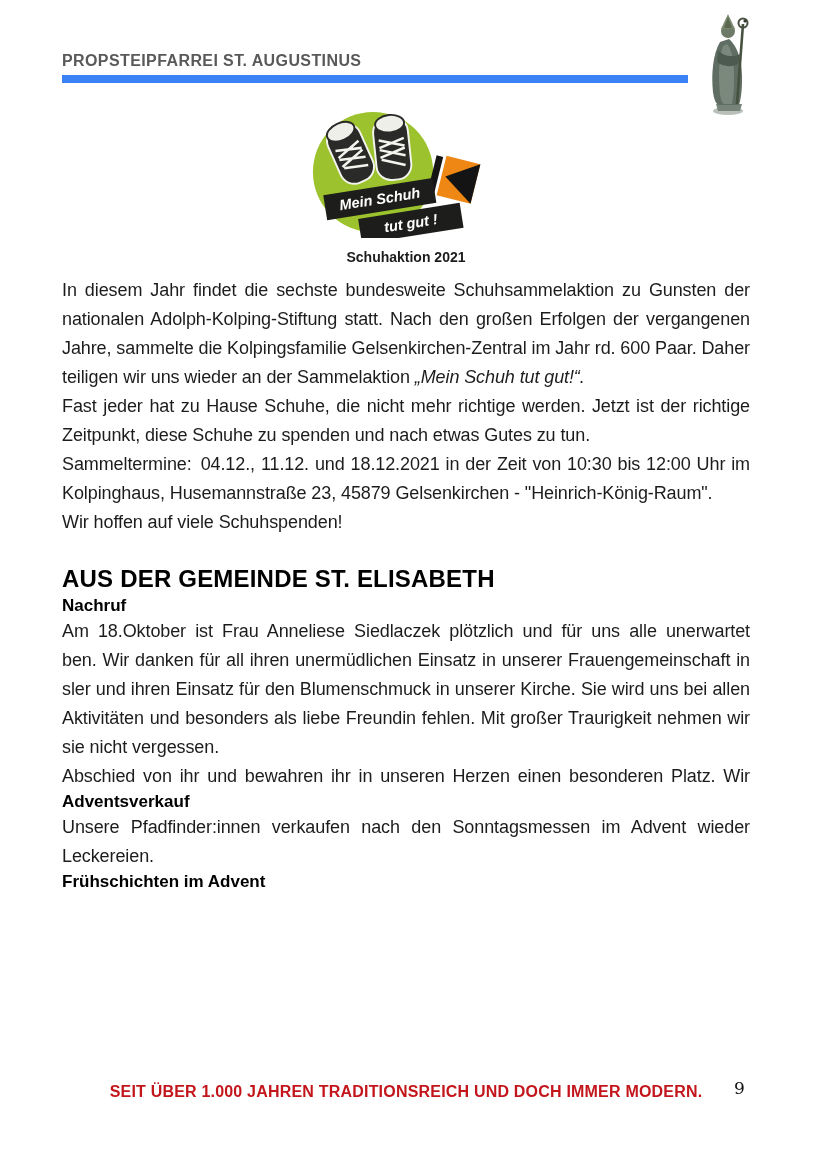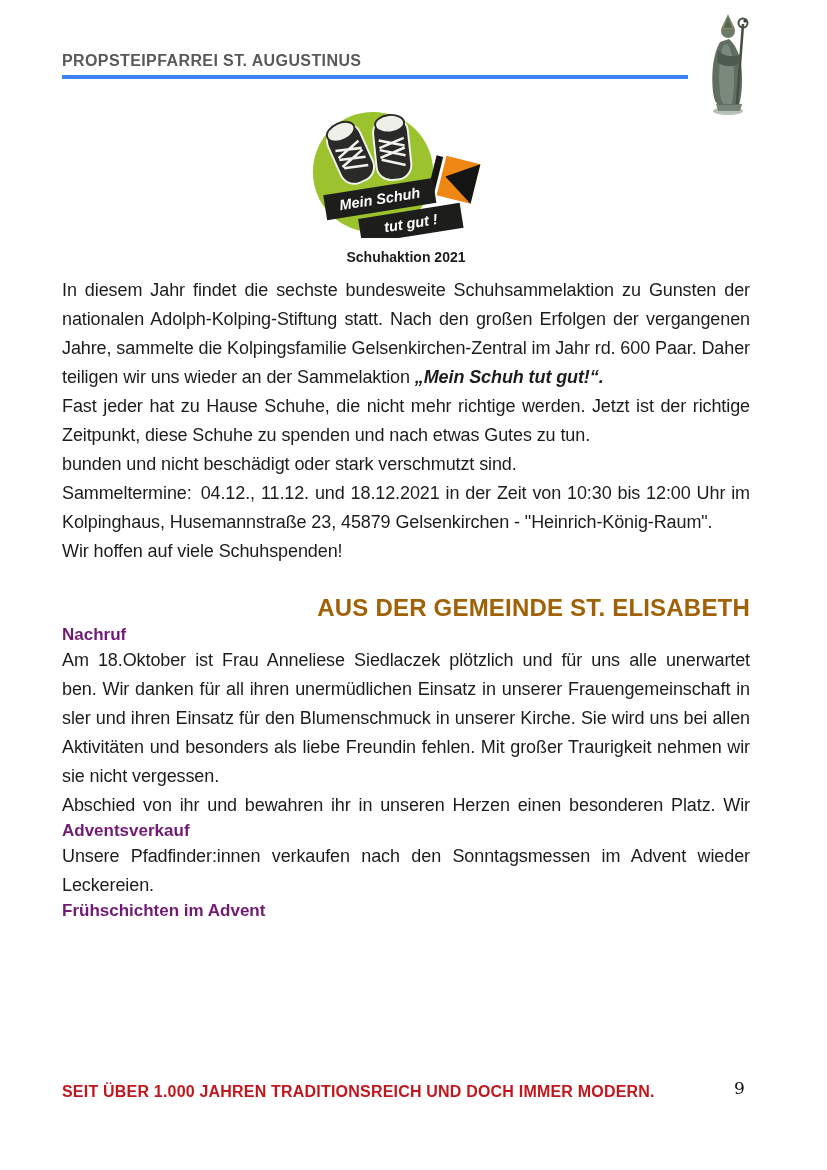--- a/index.html
+++ b/index.html
@@ -3,48 +3,48 @@
 <meta charset="utf-8">
 <style>
   html,body { margin:0; padding:0; background:#ffffff; }
   .page {
     position:relative; width:827px; height:1170px; background:#ffffff;
     font-family:"Liberation Sans", sans-serif; color:#1c1c1c; overflow:hidden;
   }
   
   .header {
     position:absolute; top:52px; left:62px; width:626px;
-    border-bottom:4px solid #3b82f6; padding-bottom:5px;
+    border-bottom:8px solid #3b82f6; padding-bottom:5px;
   }
   .header-title { font-size:16px; font-weight:bold; color:#595959; letter-spacing:.4px; }
   .statue { position:absolute; top:12px; left:698px; }
   
   .content { position:absolute; top:110px; left:62px; width:688px; }
   .logo-row { display:flex; justify-content:center; height:128px; margin-bottom:8px; }
   .doc-title { text-align:center; font-size:14px; font-weight:bold; line-height:22px; margin:0 0 8px 0; }
   .para { margin:0; }
   .line {
     font-size:18px; line-height:29px; height:29px; overflow:hidden;
     text-align:justify; text-align-last:justify; letter-spacing:-0.1px;
   }
   .line.last { text-align:left; text-align-last:left; }
-  .em-bi { font-weight:bold; font-style:italic; }
+  .em-bi { font-weight:normal; font-style:italic; }
   .label-b { font-weight:normal; }
   .gap-rest { padding-left:9px; }
   h1.section {
-    color:#a16207; font-size:24px; font-weight:bold; line-height:32px;
-    margin:26px 0 0 0; letter-spacing:.2px;text-align:right;
+    color:#000000; font-size:24px; font-weight:bold; line-height:32px;
+    margin:26px 0 0 0; letter-spacing:.2px;
   }
-  h2.sub { color:#701a75; font-size:17px; font-weight:bold; line-height:22px; margin:0; }
+  h2.sub { color:#000000; font-size:17px; font-weight:bold; line-height:22px; margin:0; }
   .mt14 { margin-top:14px; }
   .mt25 { margin-top:25px; }
   .mt36 { margin-top:36px; }
   
   .footer-slogan {
-    position:absolute; top:1083px; left:62px; width:688px; text-align:left;
+    position:absolute; top:1083px; left:62px; width:688px; text-align:center;
     color:#c3161c; font-weight:bold; font-size:16px; letter-spacing:.2px;
   }
   .page-num {
     position:absolute; top:1078px; left:734px;
     font-family:"DejaVu Serif", serif; font-size:17px; color:#111;
   }
   .logo-banner-text { font-style:italic; font-weight:bold; }
 </style>
 </head>
 <body>
@@ -112,21 +112,20 @@
       <div class="line">Jahre, sammelte die Kolpingsfamilie Gelsenkirchen-Zentral im Jahr rd. 600 Paar. Daher be-</div>
       <div class="line last"><span>teiligen wir uns wieder an der Sammelaktion </span><span class="em-bi">„Mein Schuh tut gut!“.</span></div>
     </div>
 
     <div class="para">
       <div class="line">Fast jeder hat zu Hause Schuhe, die nicht mehr richtige werden. Jetzt ist der richtige</div>
       <div class="line last">Zeitpunkt, diese Schuhe zu spenden und nach etwas Gutes zu tun.</div>
     </div>
 
     <div class="para">
-      <div class="line last">bunden und nicht beschädigt oder stark verschmutzt sind.</div>
     </div>
 
     <div class="para">
       <div class="line"><span class="label-b">Sammeltermine:</span><span class="gap-rest">04.12., 11.12. und 18.12.2021 in der Zeit von 10:30 bis 12:00 Uhr im</span></div>
       <div class="line last">Kolpinghaus, Husemannstraße 23, 45879 Gelsenkirchen - "Heinrich-König-Raum".</div>
     </div>
 
     <div class="para">
       <div class="line last">Wir hoffen auf viele Schuhspenden!</div>
     </div>

